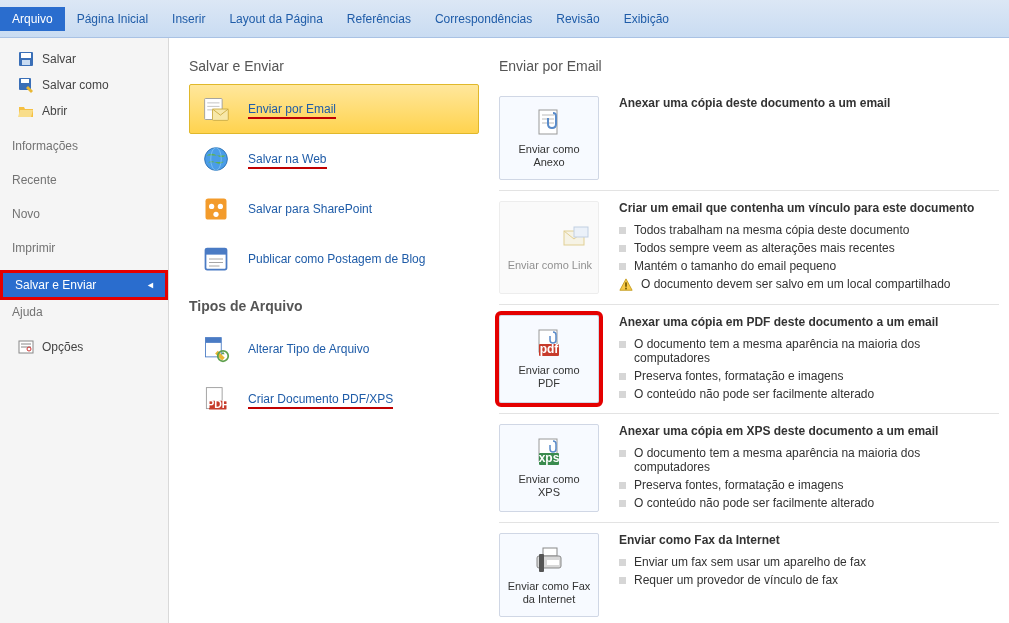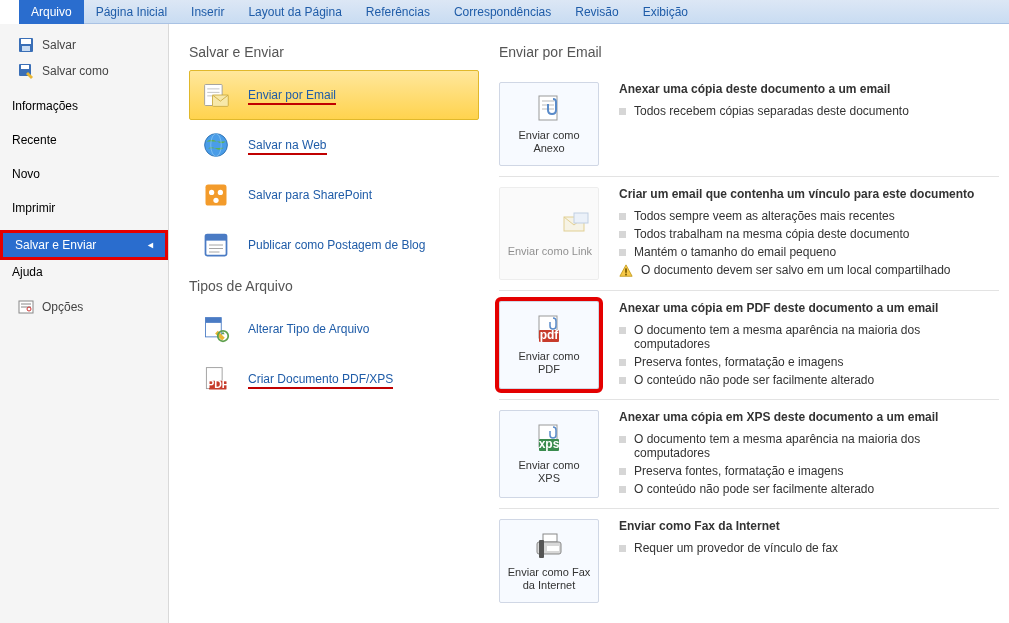--- a/index.html
+++ b/index.html
@@ -1,23 +1,23 @@
 <!DOCTYPE html>
 <html><head>
 <meta charset="utf-8">
 <style>
 *{box-sizing:border-box;margin:0;padding:0;font-family:"Segoe UI",Tahoma,sans-serif;font-size:12px;}
 body{background:#fff;width:1009px;height:623px;overflow:hidden;}
-.ribbon{height:24px;background:linear-gradient(#dce7f5,#c9dcf2);display:flex;align-items:center;border-bottom:1px solid #a9c2e4;margin-left:19px;}
+.ribbon{height:38px;background:linear-gradient(#dce7f5,#c9dcf2);display:flex;align-items:center;border-bottom:1px solid #a9c2e4;}
 .ribbon .tab{padding:0 12px;height:24px;line-height:24px;color:#1f5ca8;cursor:pointer;}
 .ribbon .tab.active{background:#2a6dce;color:#fff;font-weight:normal;}
 .body-area{display:flex;height:599px;}
 .leftnav{width:169px;background:#f5f5f5;border-right:1px solid #d9d9d9;padding-top:8px;}
 .leftnav .item{padding:5px 10px 5px 18px;display:flex;align-items:center;gap:8px;color:#444;cursor:pointer;}
-.leftnav .item.section{padding-left:12px;font-weight:normal;color:#000000;}
+.leftnav .item.section{padding-left:12px;font-weight:normal;color:#737373;}
 .leftnav .item.selected{background:#2a6dce;color:#fff;}
 .leftnav .divider{height:10px;}
 .leftnav .hl{border:3px solid #e40000;display:block;padding:0;}
 .leftnav .hl .item{margin:0;}
 .icon{width:16px;height:16px;display:inline-flex;align-items:center;justify-content:center;}
 .middle{width:320px;padding:20px 10px 10px 20px;}
 .middle h3{font-size:14px;color:#555;font-weight:normal;margin-bottom:10px;}
 .midrow{display:flex;align-items:center;gap:18px;padding:10px 12px;border:1px solid transparent;cursor:pointer;border-radius:2px;}
 .midrow .lbl{color:#1f5ca8;}
 .midrow.selected{background:linear-gradient(#ffe79c,#ffd34e);border:1px solid #e0b82b;}
@@ -68,20 +68,29 @@
       <div class="item">
         <span class="icon">
           <svg width="16" height="16" viewBox="0 0 16 16">
             <rect x="1" y="1" width="12" height="12" fill="#3a6fb7" rx="1"></rect>
             <rect x="3" y="2" width="8" height="4" fill="#fff"></rect>
             <path d="M10 9 l5 5 l-2 2 l-5-5 z" fill="#e9b733"></path>
           </svg>
         </span>
         <span>Salvar como</span>
       </div>
+      <div class="item">
+        <span class="icon">
+          <svg width="16" height="16" viewBox="0 0 16 16">
+            <path d="M1 4 h5 l1 2 h8 v8 h-14 z" fill="#f5c043"></path>
+            <path d="M2 7 h13 l-2 7 h-13 z" fill="#f8dd8a"></path>
+          </svg>
+        </span>
+        <span>Abrir</span>
+      </div>
       <div class="divider"></div>
       <div class="item section">
         <span>Informações</span>
       </div>
       <div class="divider"></div>
       <div class="item section">
         <span>Recente</span>
       </div>
       <div class="divider"></div>
       <div class="item section">
@@ -149,21 +158,21 @@
       <div class="midrow">
         <span class="midicon"><svg width="28" height="28" viewBox="0 0 32 32">
             <rect x="4" y="4" width="24" height="24" fill="#fff" stroke="#4a7bc4" stroke-width="2" rx="2"></rect>
             <rect x="4" y="4" width="24" height="7" fill="#4a7bc4"></rect>
             <line x1="8" y1="16" x2="24" y2="16" stroke="#999"></line>
             <line x1="8" y1="20" x2="24" y2="20" stroke="#999"></line>
             <line x1="8" y1="24" x2="20" y2="24" stroke="#999"></line>
           </svg></span>
         <span class="lbl">Publicar como Postagem de Blog</span>
       </div>
-      <h3 style="margin-top: 8px;">Tipos de Arquivo</h3>
+      <h3 style="margin-top: 14px; font-weight: bold;">Tipos de Arquivo</h3>
       <div class="midrow">
         <span class="midicon"><svg width="28" height="28" viewBox="0 0 32 32">
             <rect x="4" y="3" width="18" height="22" fill="#fff" stroke="#4a7bc4"></rect>
             <rect x="4" y="3" width="18" height="6" fill="#4a7bc4"></rect>
             <path d="M18 18 l8 8 l-3 3 l-8-8 z" fill="#e9b733"></path>
             <circle cx="24" cy="24" r="6" fill="none" stroke="#5fa04e" stroke-width="2"></circle>
             <path d="M24 19 l2 3 h-4 z" fill="#5fa04e"></path>
           </svg></span>
         <span class="lbl">Alterar Tipo de Arquivo</span>
       </div>
@@ -185,46 +194,42 @@
               <line x1="9" y1="8" x2="21" y2="8" stroke="#bbb"></line>
               <line x1="9" y1="12" x2="21" y2="12" stroke="#bbb"></line>
               <line x1="9" y1="16" x2="21" y2="16" stroke="#bbb"></line>
               <path d="M20 6 q3 0 3 3 v8 q0 4 -4 4 q-4 0 -4 -4 v-6" fill="none" stroke="#5a8bc9" stroke-width="2"></path>
             </svg></span>
           <span class="caption">Enviar como Anexo</span>
         </div>
         <div class="desc">
           <div class="title">Anexar uma cópia deste documento a um email</div>
           <ul>
-            <li>
-              <span class="sq"></span>
-              <span>Todos recebem cópias separadas deste documento</span>
-            </li>
           </ul>
         </div>
       </div>
       <div class="optionrow">
         <div class="sendbtn disabled">
           <span class="svgicon"><svg width="32" height="32" viewBox="0 0 32 32">
               <rect x="4" y="8" width="20" height="14" fill="#f0ead0" stroke="#caa93f"></rect>
               <path d="M4 8 l10 8 l10-8" fill="none" stroke="#caa93f"></path>
               <rect x="14" y="4" width="14" height="10" fill="#dbe7f5" stroke="#8fa9cc"></rect>
             </svg></span>
           <span class="caption">Enviar como Link</span>
         </div>
         <div class="desc">
           <div class="title">Criar um email que contenha um vínculo para este documento</div>
           <ul>
             <li>
               <span class="sq"></span>
+              <span>Todos trabalham na mesma cópia deste documento</span>
+            </li>
+            <li>
+              <span class="sq"></span>
               <span>Todos sempre veem as alterações mais recentes</span>
-            </li>
-            <li>
-              <span class="sq"></span>
-              <span>Todos trabalham na mesma cópia deste documento</span>
             </li>
             <li>
               <span class="sq"></span>
               <span>Mantém o tamanho do email pequeno</span>
             </li>
             <li class="warn">
               <span class="sq"><svg width="14" height="14" viewBox="0 0 16 16">
                   <path d="M8 1 L15 14 H1 Z" fill="#f7c948" stroke="#c49a1d"></path>
                   <rect x="7" y="5" width="2" height="5" fill="#7a5b00"></rect>
                   <rect x="7" y="11" width="2" height="2" fill="#7a5b00"></rect>
@@ -298,19 +303,23 @@
               <rect x="6" y="10" width="5" height="18" fill="#555" rx="1"></rect>
               <rect x="14" y="16" width="12" height="5" fill="#fff"></rect>
             </svg></span>
           <span class="caption">Enviar como Fax da Internet</span>
         </div>
         <div class="desc">
           <div class="title">Enviar como Fax da Internet</div>
           <ul>
             <li>
               <span class="sq"></span>
+              <span>Enviar um fax sem usar um aparelho de fax</span>
+            </li>
+            <li>
+              <span class="sq"></span>
               <span>Requer um provedor de vínculo de fax</span>
             </li>
           </ul>
         </div>
       </div>
     </div>
 </div>
 
 </body></html>

